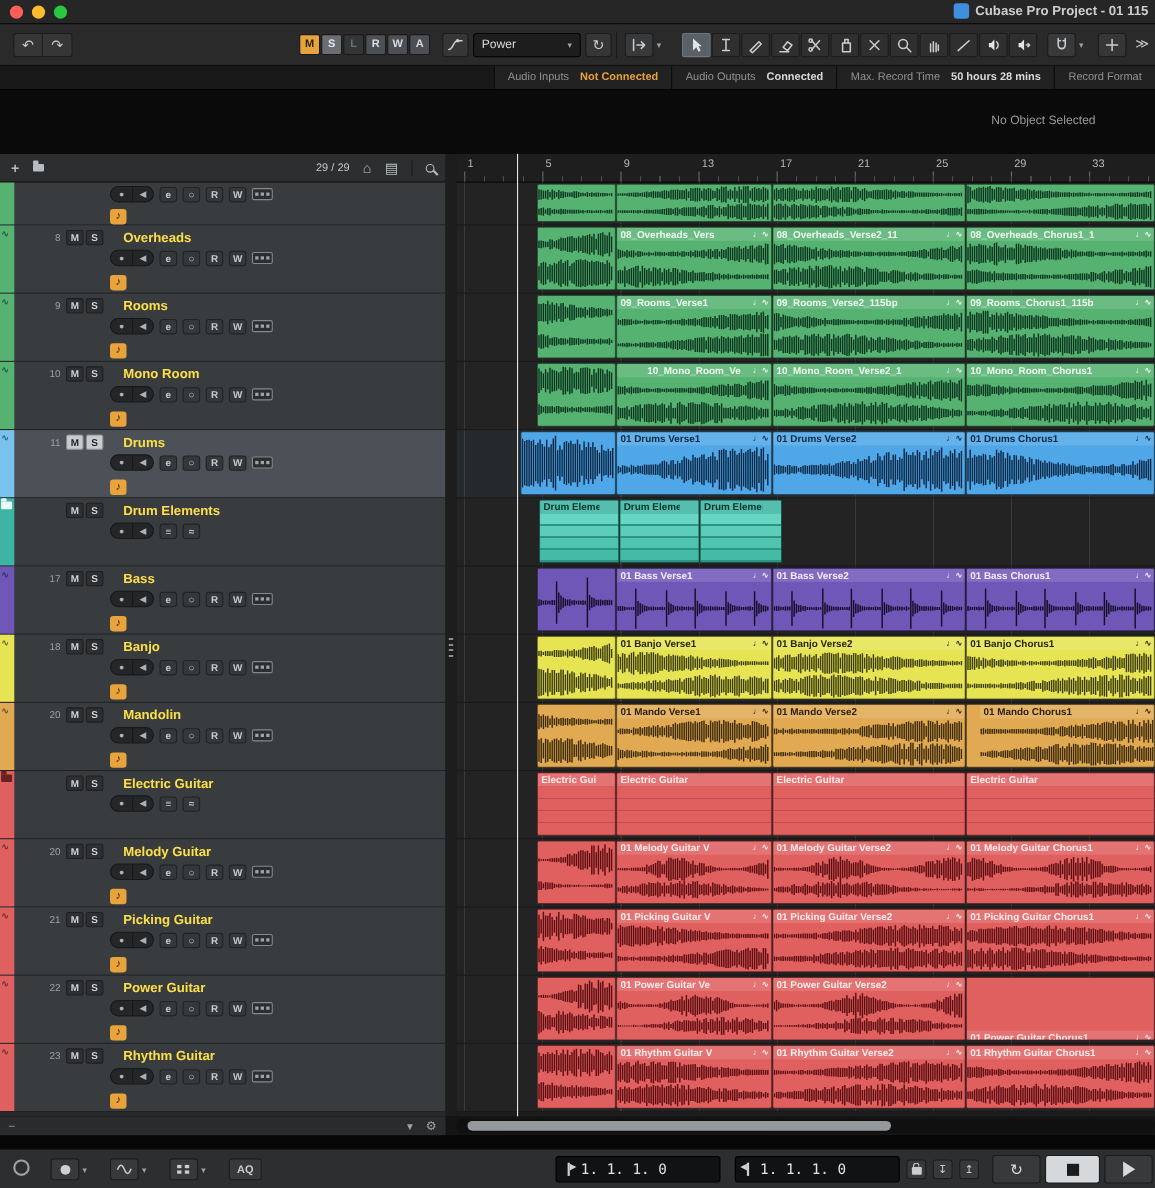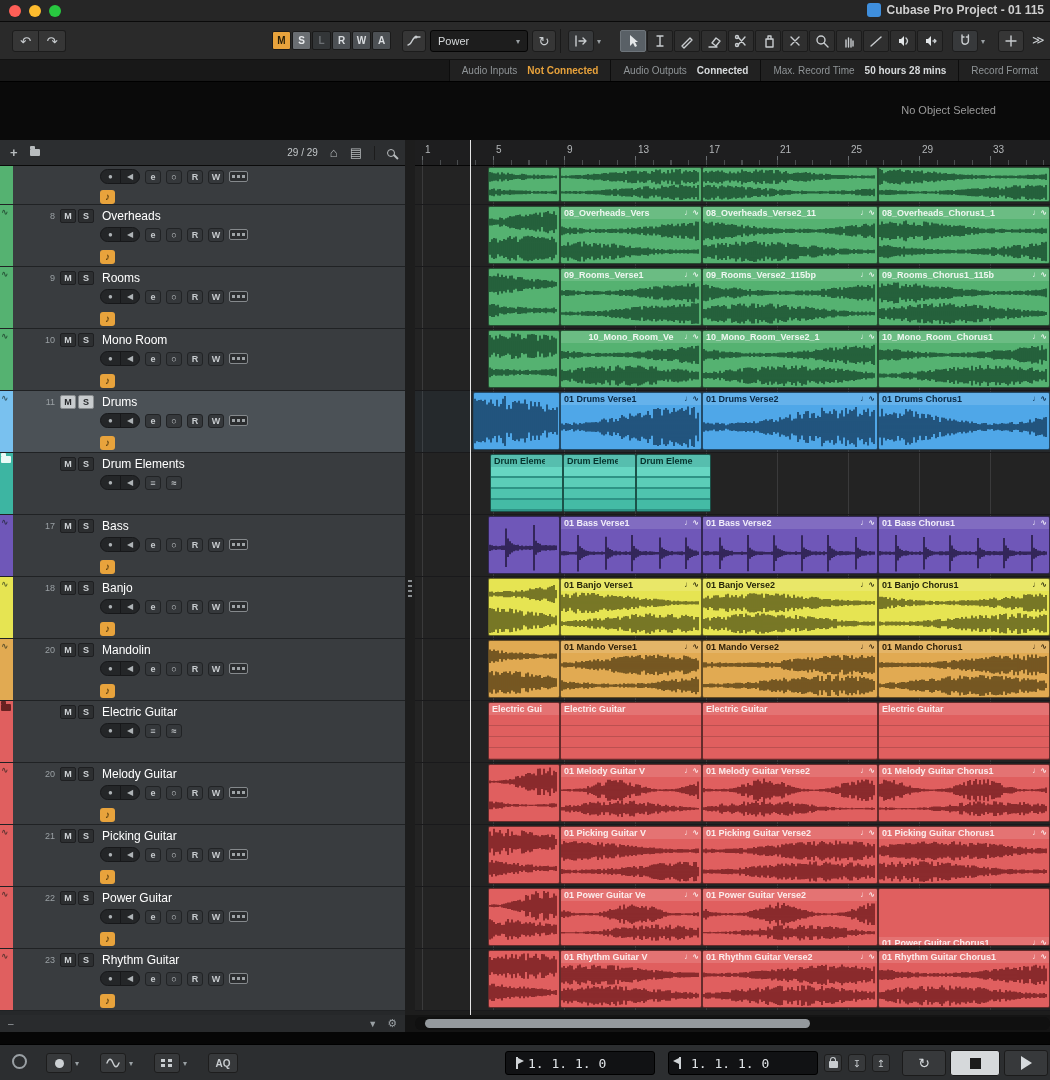--- a/index.html
+++ b/index.html
@@ -75,21 +75,21 @@
 
   .trk{position:relative;background:#393c3f;border-bottom:1px solid #202224;}
   .trk.sel{background:#4b5156;}
   .strip{position:absolute;left:0;top:0;bottom:0;width:13px;}
   .sicon{position:absolute;left:1px;top:2px;font-size:9px;font-weight:bold;color:rgba(10,25,20,.62);}
   .r1{position:absolute;left:13px;right:4px;top:3px;height:16px;display:flex;align-items:center;}
   .num{width:47px;text-align:right;padding-right:5px;font-size:9px;color:#9aa0a4;}
   .msbtn{width:16px;height:14px;margin-right:2px;background:#2d2f31;border:1px solid #1e1f21;border-radius:2px;
     color:#ced2d5;font-size:9px;font-weight:bold;display:flex;align-items:center;justify-content:center;}
   .trk.sel .msbtn{background:#c8ccce;color:#26282a;border-color:#8a8e90;}
-  .tname{margin-left:6px;font-size:12px;font-weight:normal;color:#ffffff;white-space:nowrap;}
+  .tname{margin-left:16px;font-size:12px;font-weight:bold;color:#fde047;white-space:nowrap;}
   .r2{position:absolute;left:100px;top:22px;height:15px;display:flex;align-items:center;gap:5px;}
   .r2.p2{top:3px;}
   .pill{display:flex;background:#242628;border:1px solid #17181a;border-radius:8px;overflow:hidden;}
   .pill span{width:19px;height:13px;display:flex;align-items:center;justify-content:center;font-size:8px;color:#aeb3b6;}
   .pill span + span{border-left:1px solid #17181a;}
   .cbtn{min-width:16px;height:14px;background:#35383b;border:1px solid #212325;border-radius:3px;color:#c6cacd;
     font-size:9px;font-weight:bold;display:flex;align-items:center;justify-content:center;padding:0 2px;}
   .kbd{width:19px;height:11px;border:1px solid #85898c;border-radius:2px;background:#2b2d2f;position:relative;display:inline-block;}
   .kbd::before{content:"";position:absolute;left:2px;top:3px;width:3px;height:3px;background:#9ea3a6;
     box-shadow:5px 0 #9ea3a6,10px 0 #9ea3a6;}
@@ -943,21 +943,21 @@
               </div>
             </div>
             <div class="clip" style="left: 287px; width: 176px; top: 1px; height: 58px; background: rgb(225, 170, 82);">
               <div class="ctitle" style="color: rgb(43, 29, 6);"><span class="clabel">01 Mando Verse2</span><span class="cicons" style="color: rgb(43, 29, 6);">♩∿</span></div>
               <div class="cbody" style="height: 44px;">
                 <svg width="174" height="44">
                   <path d="M1 9.2V14.6M3 9.3V14.5M5 10.4V13.4M7 10.4V13.3M9 9.0V14.8M11 10.5V13.2M13 10.3V13.5M15 9.7V14.0M17 9.3V14.5M19 10.3V13.5M21 9.9V13.8M23 9.7V14.1M25 10.3V13.4M27 10.0V13.8M29 10.0V13.8M31 10.2V13.6M33 9.9V13.8M35 9.8V14.0M37 9.8V13.9M39 10.3V13.5M41 9.8V14.0M43 10.0V13.8M45 9.7V14.0M47 9.6V14.1M49 9.6V14.1M51 9.7V14.0M53 9.7V14.1M55 9.2V14.5M57 9.4V14.4M59 10.1V13.7M61 10.0V13.7M63 9.0V14.7M65 9.1V14.7M67 10.2V13.6M69 8.9V14.8M71 10.2V13.6M73 9.7V14.0M75 9.9V13.9M77 9.9V13.9M79 8.3V15.5M81 6.9V16.8M83 7.5V16.3M85 6.9V16.9M87 6.3V17.4M89 8.4V15.4M91 5.9V17.8M93 5.7V18.1M95 5.5V18.3M97 5.8V18.0M99 6.2V17.6M101 5.8V18.0M103 6.2V17.5M105 4.3V19.5M107 7.0V16.7M109 4.5V19.3M111 7.4V16.3M113 5.7V18.1M115 5.9V17.8M117 4.9V18.9M119 5.0V18.8M121 3.3V20.5M123 2.9V20.9M125 4.1V19.6M127 4.9V18.9M129 2.7V21.1M131 2.4V21.3M133 2.9V20.9M135 2.3V21.4M137 4.6V19.2M139 7.0V16.7M141 2.0V21.8M143 2.4V21.4M145 3.1V20.7M147 4.9V18.8M149 2.3V21.4M151 6.0V17.8M153 4.6V19.1M155 5.2V18.6M157 3.8V20.0M159 1.9V21.9M161 4.7V19.1M163 4.9V18.9M165 3.3V20.4M167 4.1V19.6M169 2.7V21.1M171 3.9V19.8M1 30.9V34.2M3 30.9V34.2M5 31.0V34.1M7 30.6V34.5M9 30.6V34.5M11 30.8V34.3M13 31.3V33.8M15 30.6V34.5M17 31.2V33.9M19 31.5V33.7M21 30.5V34.6M23 30.4V34.7M25 30.1V35.0M27 30.5V34.6M29 30.7V34.4M31 30.3V34.9M33 29.7V35.4M35 29.7V35.4M37 29.8V35.4M39 30.0V35.1M41 30.7V34.5M43 30.0V35.1M45 29.1V36.0M47 29.5V35.7M49 29.9V35.2M51 30.0V35.1M53 29.3V35.9M55 30.3V34.8M57 27.7V37.4M59 28.0V37.2M61 27.4V37.7M63 27.7V37.4M65 28.7V36.4M67 27.6V37.6M69 26.2V38.9M71 26.9V38.2M73 26.2V38.9M75 27.8V37.3M77 26.4V38.7M79 27.7V37.4M81 24.8V40.3M83 26.2V38.9M85 28.4V36.8M87 27.4V37.7M89 25.8V39.3M91 25.5V39.6M93 26.2V38.9M95 25.2V40.0M97 26.2V38.9M99 24.1V41.0M101 24.3V40.8M103 25.0V40.2M105 25.9V39.3M107 26.5V38.7M109 25.7V39.4M111 24.1V41.0M113 24.1V41.0M115 22.6V42.5M117 27.9V37.2M119 23.1V42.0M121 28.0V37.2M123 25.9V39.2M125 22.1V43.0M127 22.2V42.9M129 28.2V36.9M131 26.1V39.0M133 23.3V41.8M135 22.2V43.0M137 27.7V37.4M139 24.9V40.3M141 27.5V37.6M143 23.9V41.2M145 22.8V42.3M147 25.0V40.1M149 22.8V42.3M151 25.0V40.1M153 23.8V41.3M155 28.0V37.2M157 23.5V41.6M159 24.9V40.2M161 23.9V41.2M163 25.6V39.6M165 25.3V39.8M167 26.7V38.4M169 26.3V38.8M171 28.0V37.1" stroke="#3c2a08" stroke-width="1.3"></path>
                 </svg>
               </div>
             </div>
-            <div class="clip" style="left: 463px; width: 172px; top: 1px; height: 58px; background: rgb(225, 170, 82);">
+            <div class="clip" style="left: 463px; width: 172px; top: 1px; height: 58px; background: rgb(225, 170, 82); padding-left: 12px;">
               <div class="ctitle" style="color: rgb(43, 29, 6);"><span class="clabel">01 Mando Chorus1</span><span class="cicons" style="color: rgb(43, 29, 6);">♩∿</span></div>
               <div class="cbody" style="height: 44px;">
                 <svg width="170" height="44">
                   <path d="M1 9.4V14.4M3 9.0V14.7M5 9.9V13.9M7 9.6V14.2M9 9.4V14.3M11 9.7V14.1M13 9.5V14.3M15 9.8V13.9M17 9.9V13.9M19 9.8V14.0M21 10.1V13.6M23 9.8V14.0M25 10.2V13.6M27 10.2V13.5M29 9.8V13.9M31 10.0V13.8M33 9.8V14.0M35 9.8V13.9M37 9.9V13.8M39 9.7V14.0M41 10.2V13.5M43 9.6V14.1M45 9.7V14.0M47 9.4V14.3M49 9.9V13.8M51 9.3V14.5M53 10.0V13.7M55 9.6V14.2M57 9.2V14.5M59 8.6V15.1M61 8.4V15.4M63 8.6V15.1M65 8.1V15.7M67 8.0V15.7M69 9.7V14.1M71 9.3V14.5M73 7.5V16.3M75 7.1V16.6M77 7.8V16.0M79 8.5V15.2M81 7.2V16.5M83 6.3V17.5M85 7.6V16.2M87 5.9V17.9M89 6.7V17.1M91 7.2V16.6M93 5.4V18.4M95 7.8V16.0M97 5.8V18.0M99 6.0V17.8M101 5.5V18.3M103 5.1V18.7M105 6.2V17.5M107 4.3V19.4M109 5.8V17.9M111 4.3V19.4M113 3.5V20.3M115 3.1V20.7M117 3.9V19.8M119 4.3V19.4M121 2.4V21.3M123 5.5V18.3M125 3.4V20.3M127 2.9V20.8M129 3.2V20.5M131 4.9V18.8M133 6.6V17.1M135 1.5V22.2M137 5.0V18.8M139 1.4V22.3M141 5.5V18.2M143 6.7V17.0M145 3.3V20.4M147 7.3V16.5M149 1.7V22.0M151 4.2V19.6M153 1.4V22.3M155 5.0V18.8M157 1.6V22.2M159 5.0V18.8M161 3.5V20.3M163 3.7V20.0M165 3.8V20.0M167 2.9V20.9M1 30.6V34.5M3 31.2V34.0M5 31.0V34.2M7 30.2V34.9M9 30.0V35.1M11 29.3V35.8M13 29.4V35.7M15 29.4V35.7M17 30.9V34.3M19 30.0V35.1M21 29.5V35.6M23 29.1V36.0M25 29.0V36.1M27 29.6V35.5M29 28.9V36.2M31 27.7V37.4M33 27.7V37.4M35 28.3V36.9M37 26.8V38.3M39 28.1V37.0M41 27.1V38.0M43 26.6V38.5M45 26.7V38.4M47 28.0V37.1M49 28.1V37.0M51 26.1V39.0M53 25.4V39.7M55 26.1V39.0M57 28.1V37.0M59 27.3V37.9M61 27.5V37.6M63 25.3V39.8M65 25.6V39.5M67 24.6V40.5M69 23.4V41.7M71 23.3V41.9M73 27.0V38.2M75 25.5V39.6M77 27.2V37.9M79 25.5V39.6M81 22.6V42.5M83 25.8V39.4M85 23.2V41.9M87 23.4V41.8M89 24.1V41.0M91 26.6V38.6M93 24.1V41.0M95 24.7V40.4M97 23.8V41.3M99 24.2V41.0M101 22.1V43.0M103 22.3V42.8M105 22.4V42.7M107 24.9V40.3M109 23.2V41.9M111 26.2V38.9M113 23.7V41.5M115 23.0V42.1M117 22.9V42.2M119 23.3V41.9M121 23.5V41.6M123 23.0V42.1M125 26.5V38.6M127 23.3V41.9M129 24.9V40.2M131 24.3V40.8M133 26.0V39.2M135 25.5V39.6M137 24.6V40.6M139 25.1V40.0M141 28.5V36.6M143 26.4V38.7M145 25.3V39.8M147 27.3V37.8M149 25.3V39.8M151 26.7V38.4M153 26.4V38.7M155 26.7V38.5M157 26.2V38.9M159 29.3V35.8M161 27.8V37.3M163 27.7V37.4M165 27.6V37.5M167 30.2V34.9" stroke="#3c2a08" stroke-width="1.3"></path>
                 </svg>
               </div>
             </div>
           </div>
           <div class="erow" style="height: 62px;">
             <div class="clip" style="left: 73px; width: 72px; top: 1px; height: 58px; background: rgb(224, 95, 95);">

